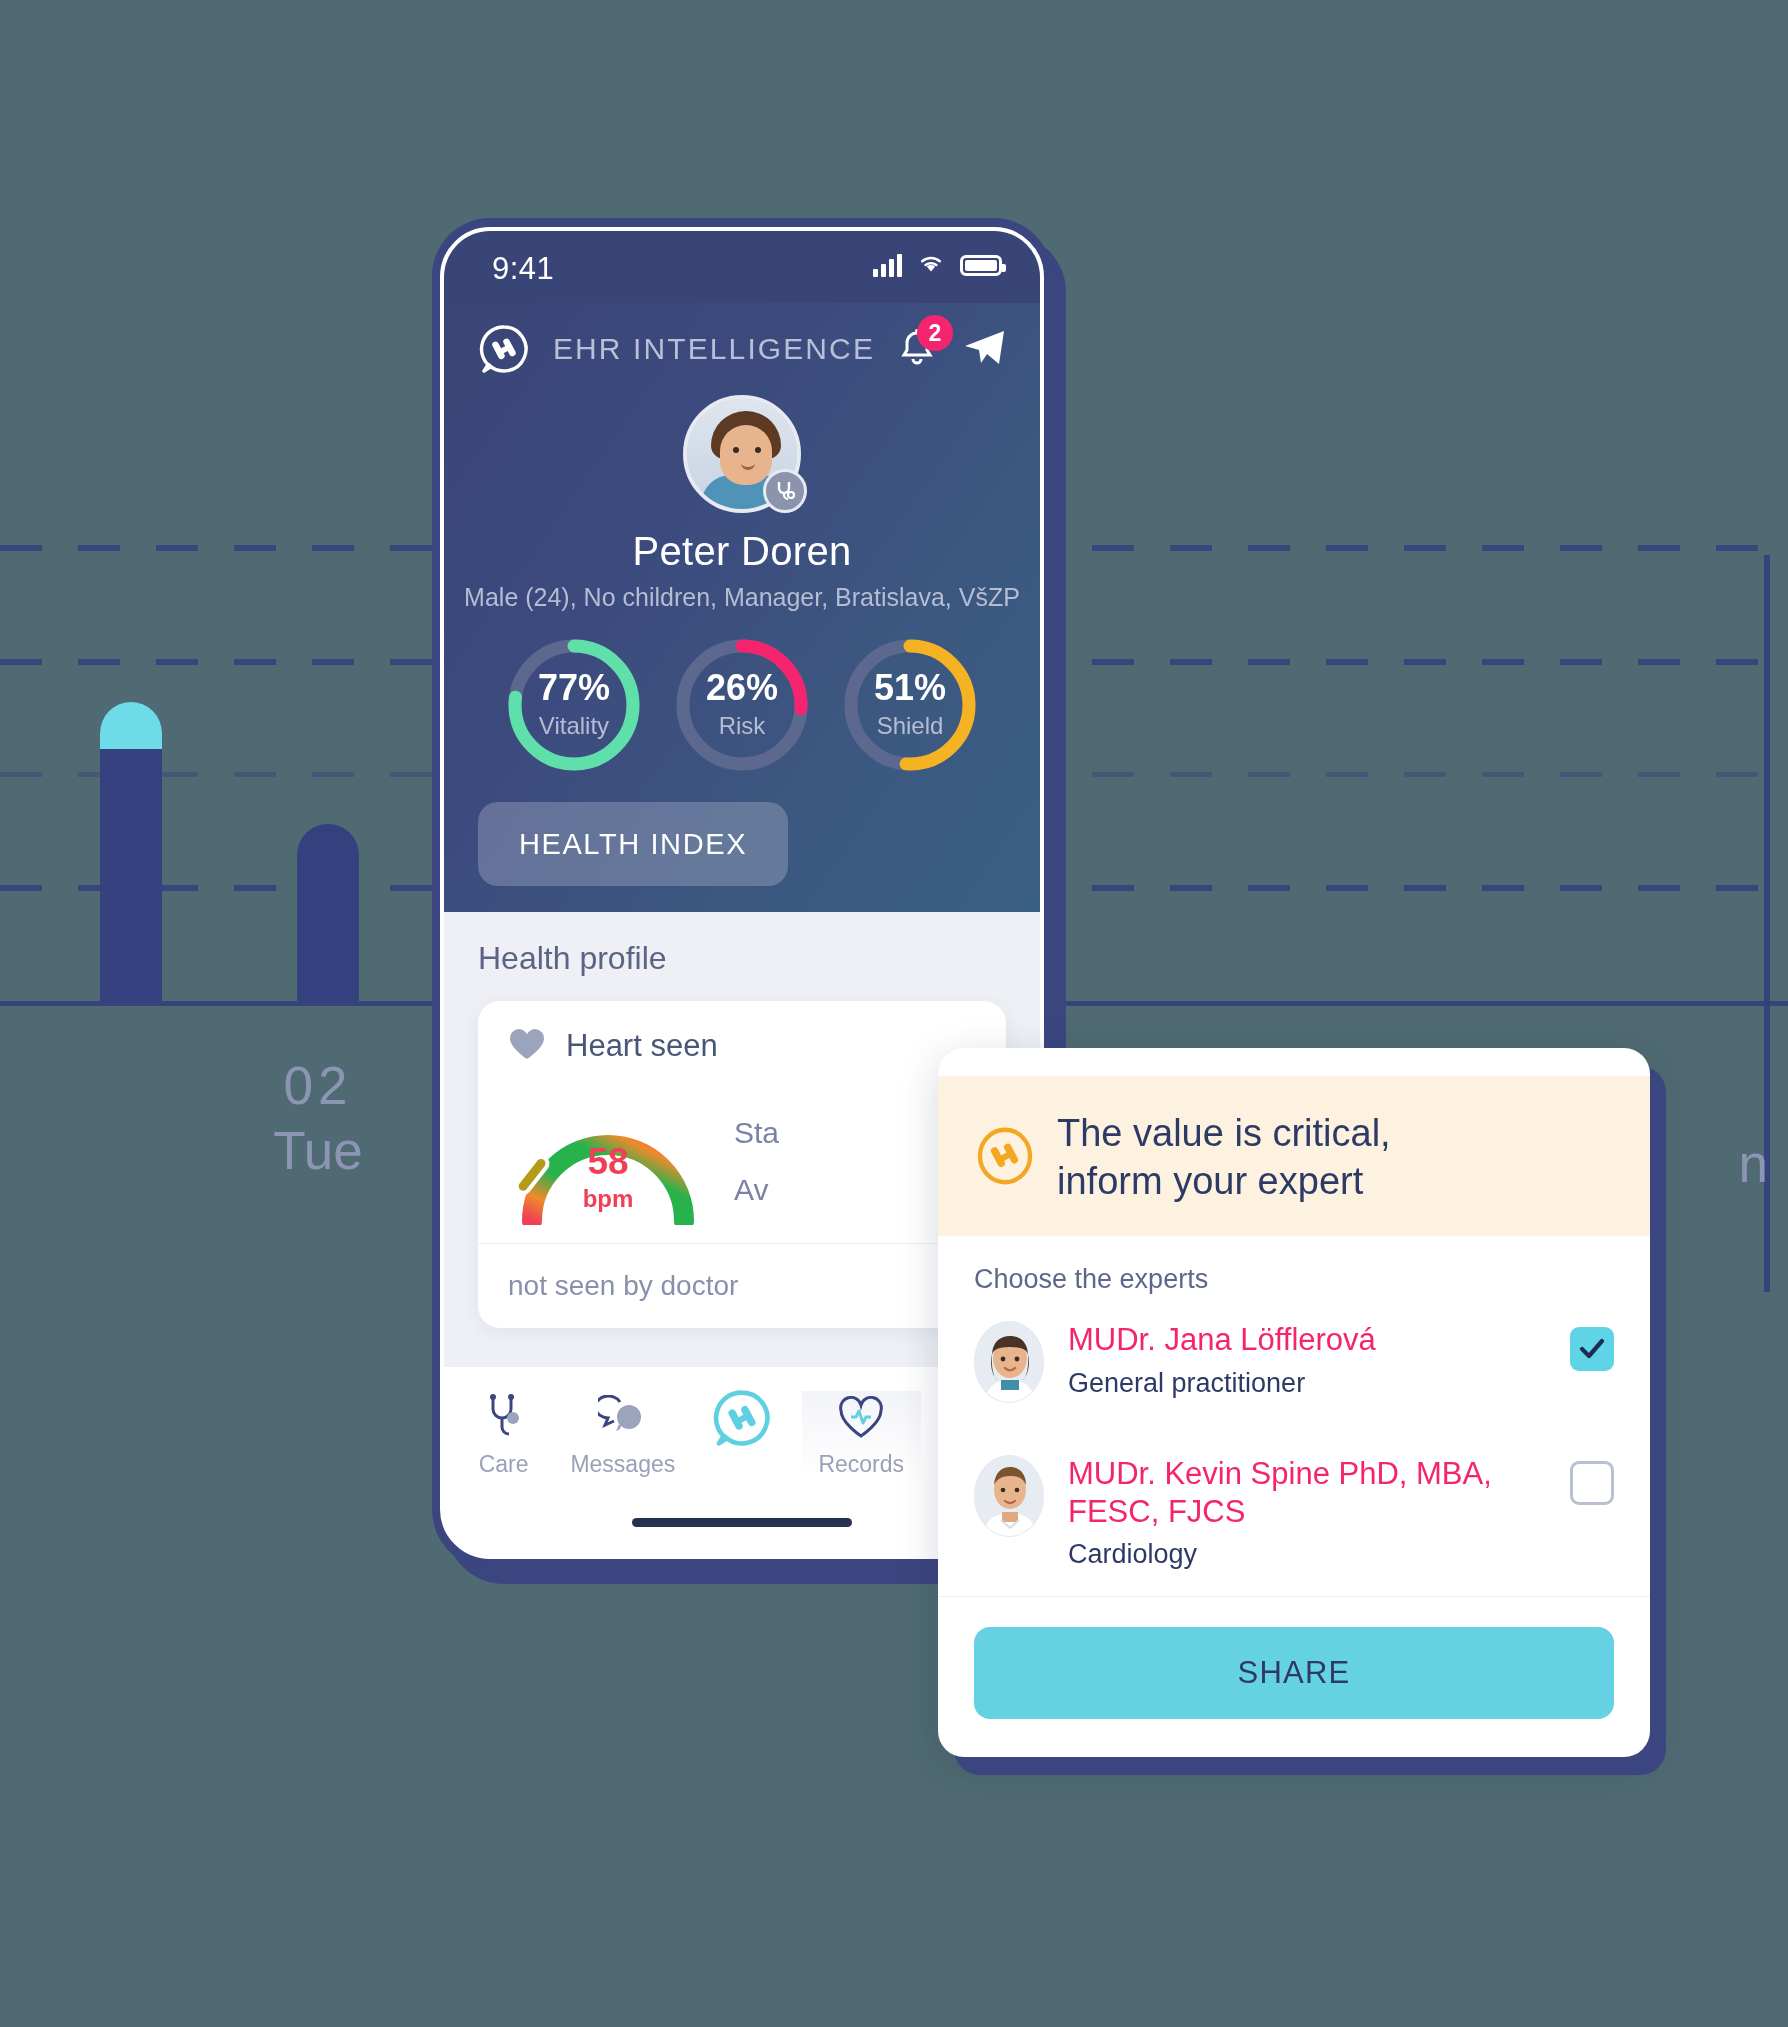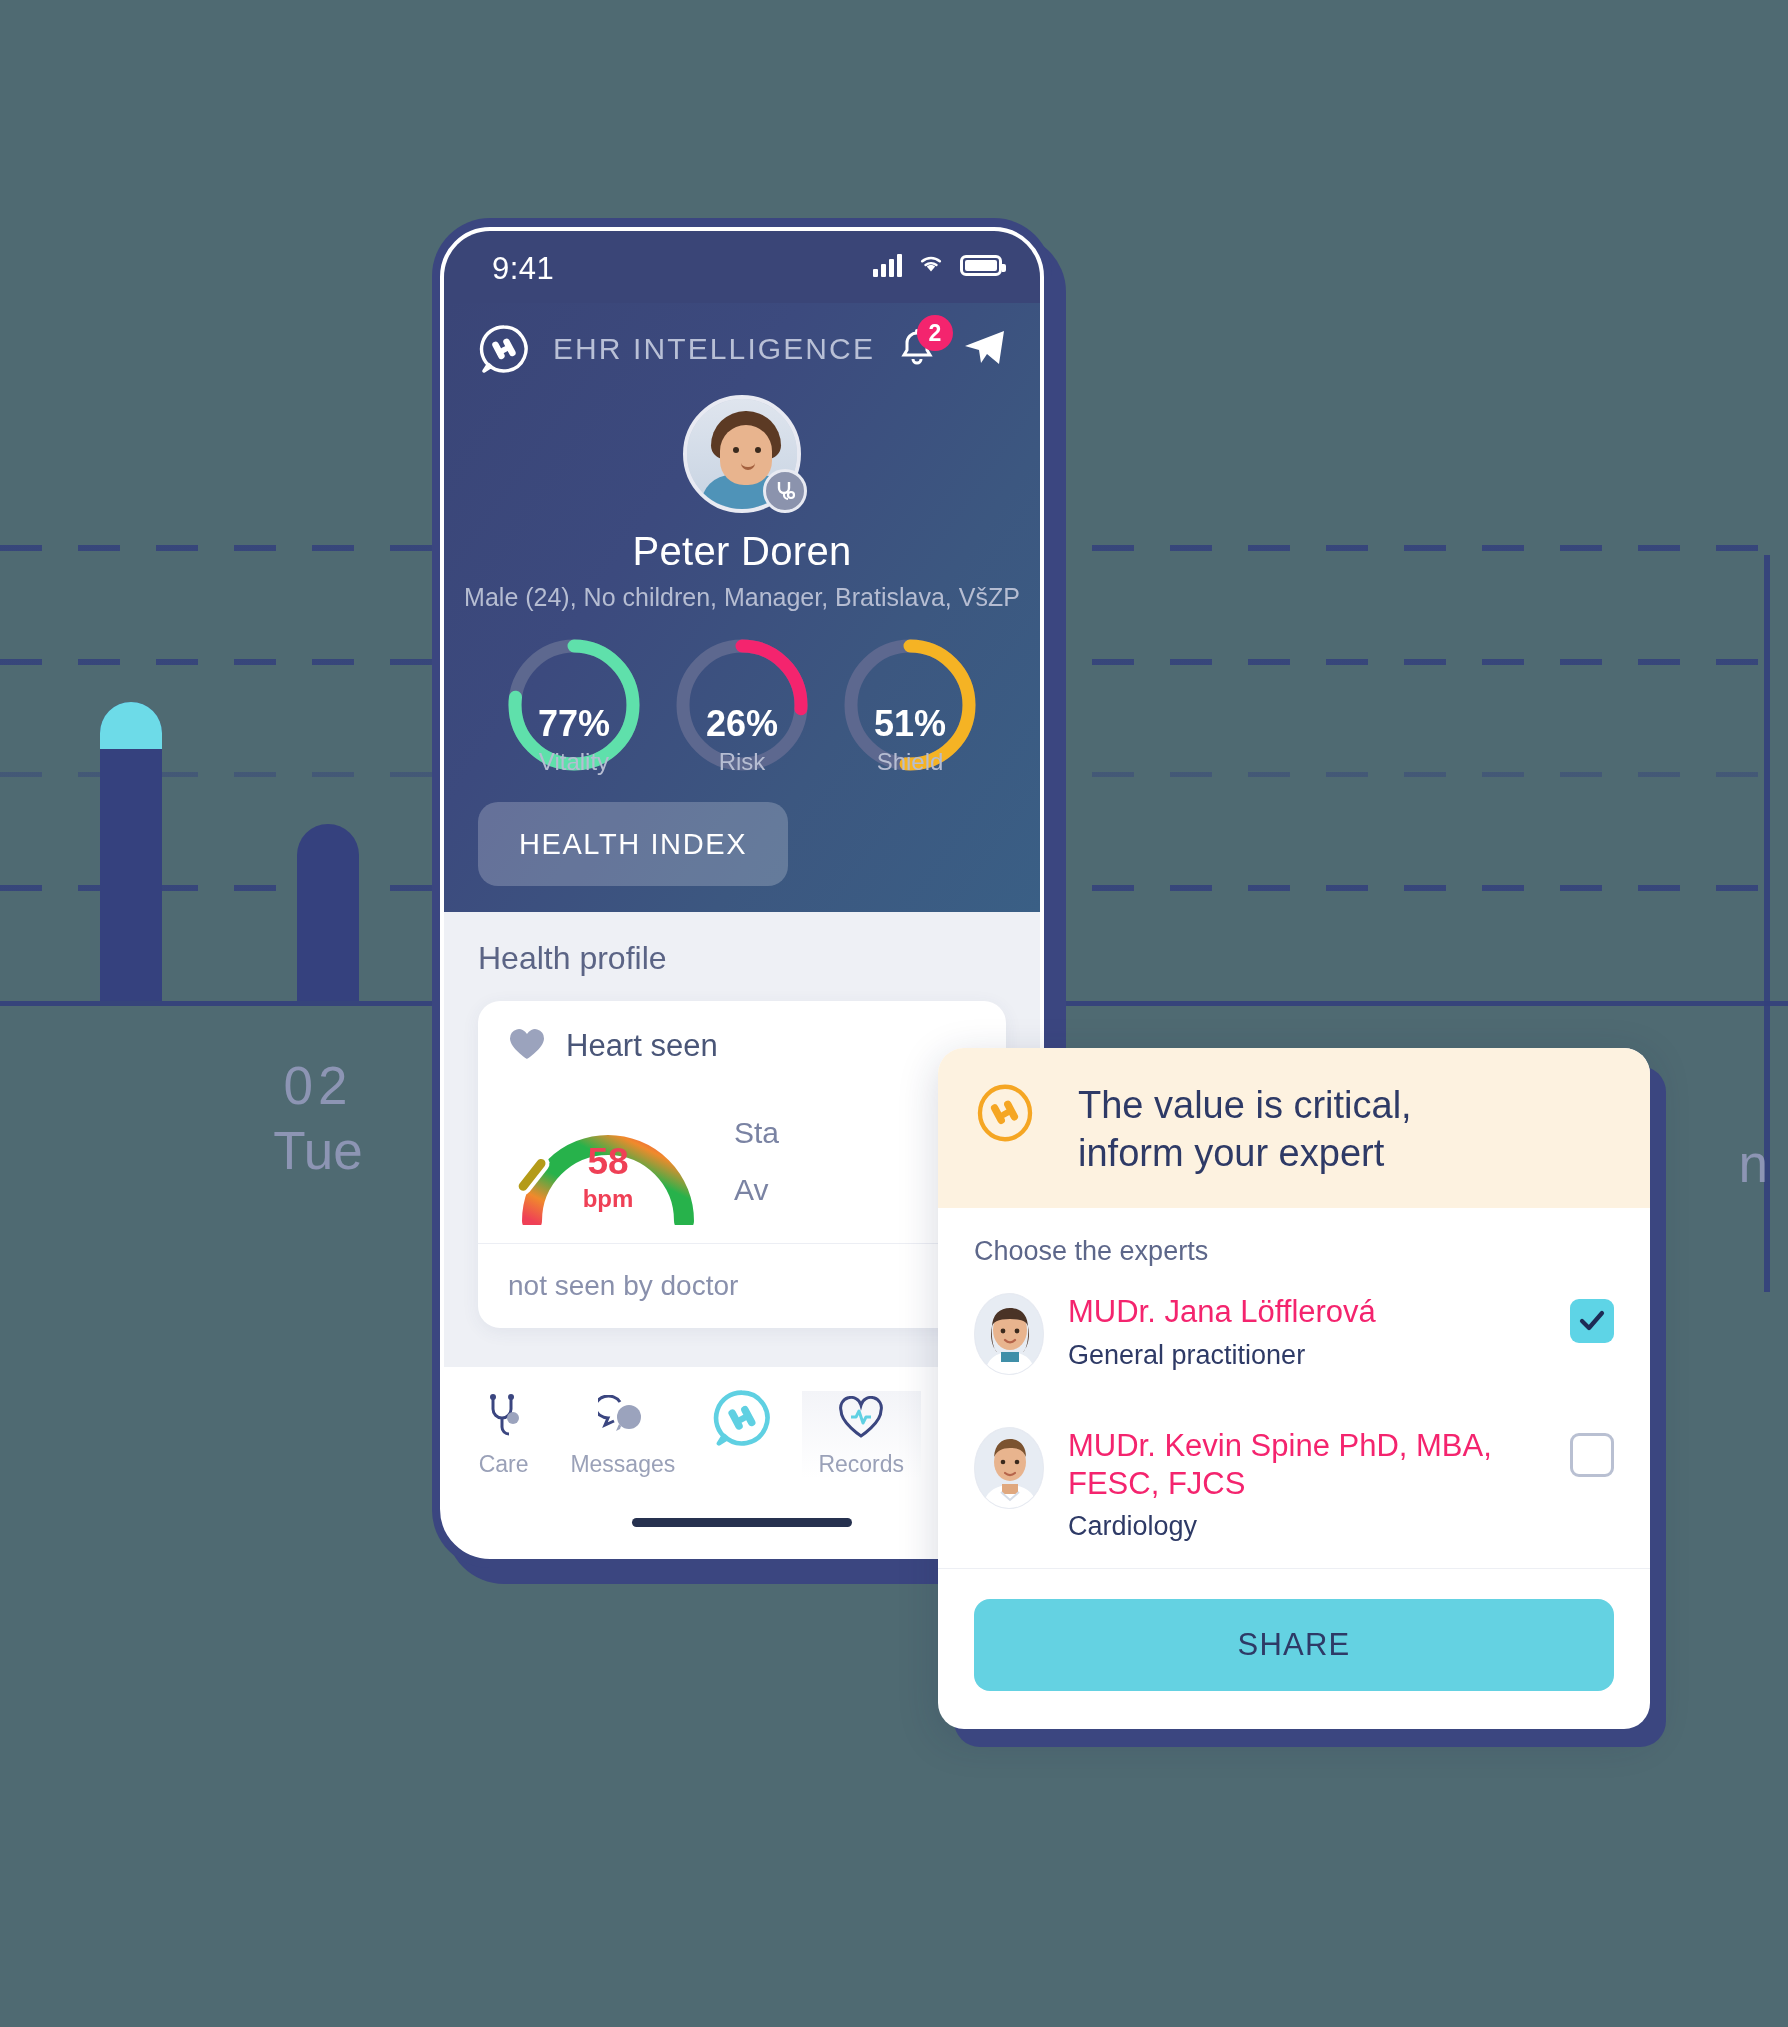--- a/index.html
+++ b/index.html
@@ -105,21 +105,21 @@
   .doc-badge {
     position: absolute; right: -6px; bottom: 0; width: 44px; height: 44px;
     border-radius: 50%; background: #8b93ad; border: 3px solid #e8eaf2;
     display: flex; align-items: center; justify-content: center;
   }
   .pname { text-align:center; color:#fff; font-size: 40px; font-weight: 400; margin-top: 16px; letter-spacing: .3px;}
   .pmeta { text-align:center; color:#b6bdd2; font-size: 25px; margin-top: 9px; font-weight: 300;}
   .rings { display:flex; justify-content:center; gap: 26px; margin-top: 22px; }
   .ring { position: relative; width: 142px; height: 142px; }
   .ring .lbl { position:absolute; inset:0; display:flex; flex-direction:column;
-    align-items:center; justify-content:flex-end; }
+    align-items:center; justify-content:center; }
   .ring .pct { color:#fff; font-size: 36px; font-weight: 700; line-height:1; }
   .ring .cap { color:#b6bdd2; font-size: 24px; margin-top: 6px; font-weight: 400;}
   .hi-btn {
     margin: 26px 0 0 34px; width: 310px; height: 84px; border-radius: 20px;
     background: rgba(255,255,255,.21); color:#fff; border: none;
     font-size: 29px; letter-spacing: 1.6px; font-family: inherit; cursor: pointer;
   }
 
   
   .hp { background: #eef0f5; padding: 28px 34px 0; min-height: 470px; }
@@ -147,21 +147,21 @@
   .tab.active-bg { background: linear-gradient(#f3f4f8, #ffffff); }
   .home-ind { position:absolute; left:50%; transform:translateX(-50%); bottom: 28px;
     width: 220px; height: 9px; background:#26314f; border-radius: 6px; }
 
   
   #modal {
     position: absolute; left: 938px; top: 1048px; width: 712px;
     background: #fff; border-radius: 26px; overflow: hidden;
     box-shadow: 16px 18px 0 0 #3b4680, 0 10px 40px rgba(30,40,80,.18);
   }
-  .m-head { background:#fdf2e0; padding: 34px 36px 30px; display:flex; gap: 42px; align-items:flex-start;}
+  .m-head { background:#fdf2e0; padding: 34px 36px 30px; display:flex; gap: 21px; align-items:center;margin-top:28px;}
   .m-head .ttl { color:#2e3a66; font-size: 38px; font-weight: 400; line-height: 1.26; }
   .m-body { padding: 28px 36px 0; }
   .m-sub { color:#5d678a; font-size: 27px; }
   .exp { display:flex; align-items:flex-start; gap: 24px; padding: 26px 0 26px; }
   .exp + .exp { }
   .exp-ph { width:70px; height:82px; border-radius: 40px/46px; overflow:hidden; flex:0 0 70px; position:relative;
     background:#dfe4ee; border:1px solid #e7eaf1;}
   .exp-txt { flex:1; }
   .exp-nm { color:#f4246e; font-size: 31px; line-height: 1.22; font-weight: 400;}
   .exp-role { color:#2e3a66; font-size: 27px; margin-top: 9px; }

